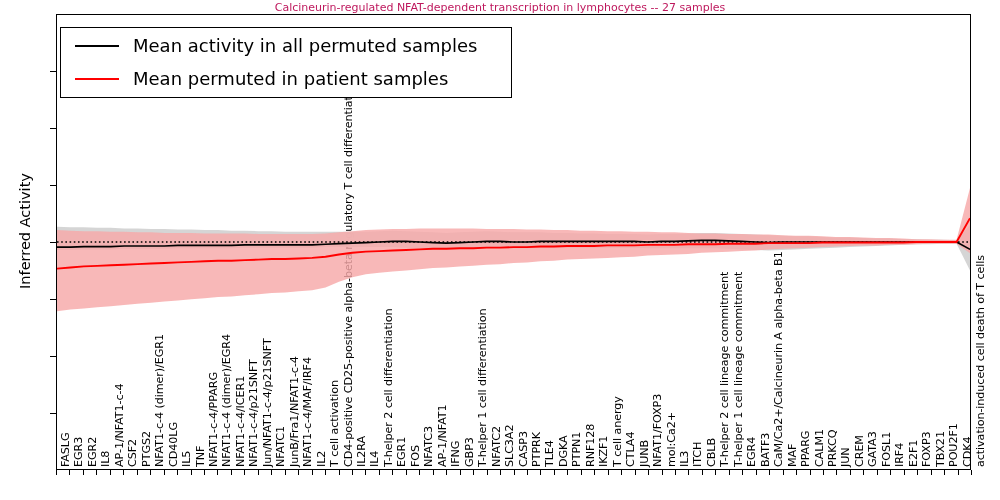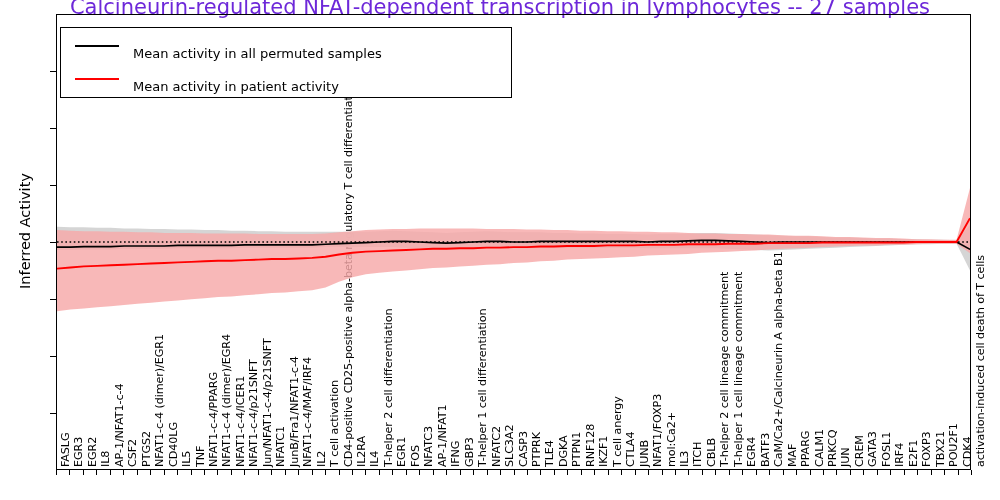--- a/index.html
+++ b/index.html
@@ -19,24 +19,24 @@
     width: 1000px;
     height: 500px;
     background: #ffffff;
   }
   #chart-title {
     position: absolute;
     left: 0;
     top: -1px;
     width: 1000px;
     text-align: center;
-    font-size: 21px;
+    font-size: 11px;
     line-height: 17px;
     white-space: nowrap;
-    color: #6d28d9;
+    color: #be185d;
   }
   #plot-area {
     position: absolute;
     left: 56px;
     top: 14px;
     width: 915px;
     height: 456px;
     border: 1.3px solid #000;
     box-sizing: border-box;
     overflow: visible;
@@ -121,22 +121,22 @@
     left: 14px;
     top: 15px;
     width: 44px;
     height: 0;
     border-top: 2px solid #000;
   }
   .legend-swatch.red { border-top-color: #ff0000; }
   .legend-text {
     position: absolute;
     left: 72px;
-    top: 13px;
-    font-size: 13px;
+    top: 5px;
+    font-size: 18px;
     line-height: 21px;
     white-space: nowrap;
   }
 </style>
 </head>
 <body>
 
 <div id="figure">
 
   <div id="chart-title">Calcineurin-regulated NFAT-dependent transcription in lymphocytes -- 27 samples</div>
@@ -305,17 +305,17 @@
     </div>
   </div>
 
   <div id="legend">
     <div class="legend-row" style="top:2px;">
       <span class="legend-swatch"></span>
       <span class="legend-text">Mean activity in all permuted samples</span>
     </div>
     <div class="legend-row" style="top:35px;">
       <span class="legend-swatch red"></span>
-      <span class="legend-text">Mean activity in patient activity</span>
+      <span class="legend-text">Mean permuted in patient samples</span>
     </div>
   </div>
 
 </div>
 
 </body></html>

